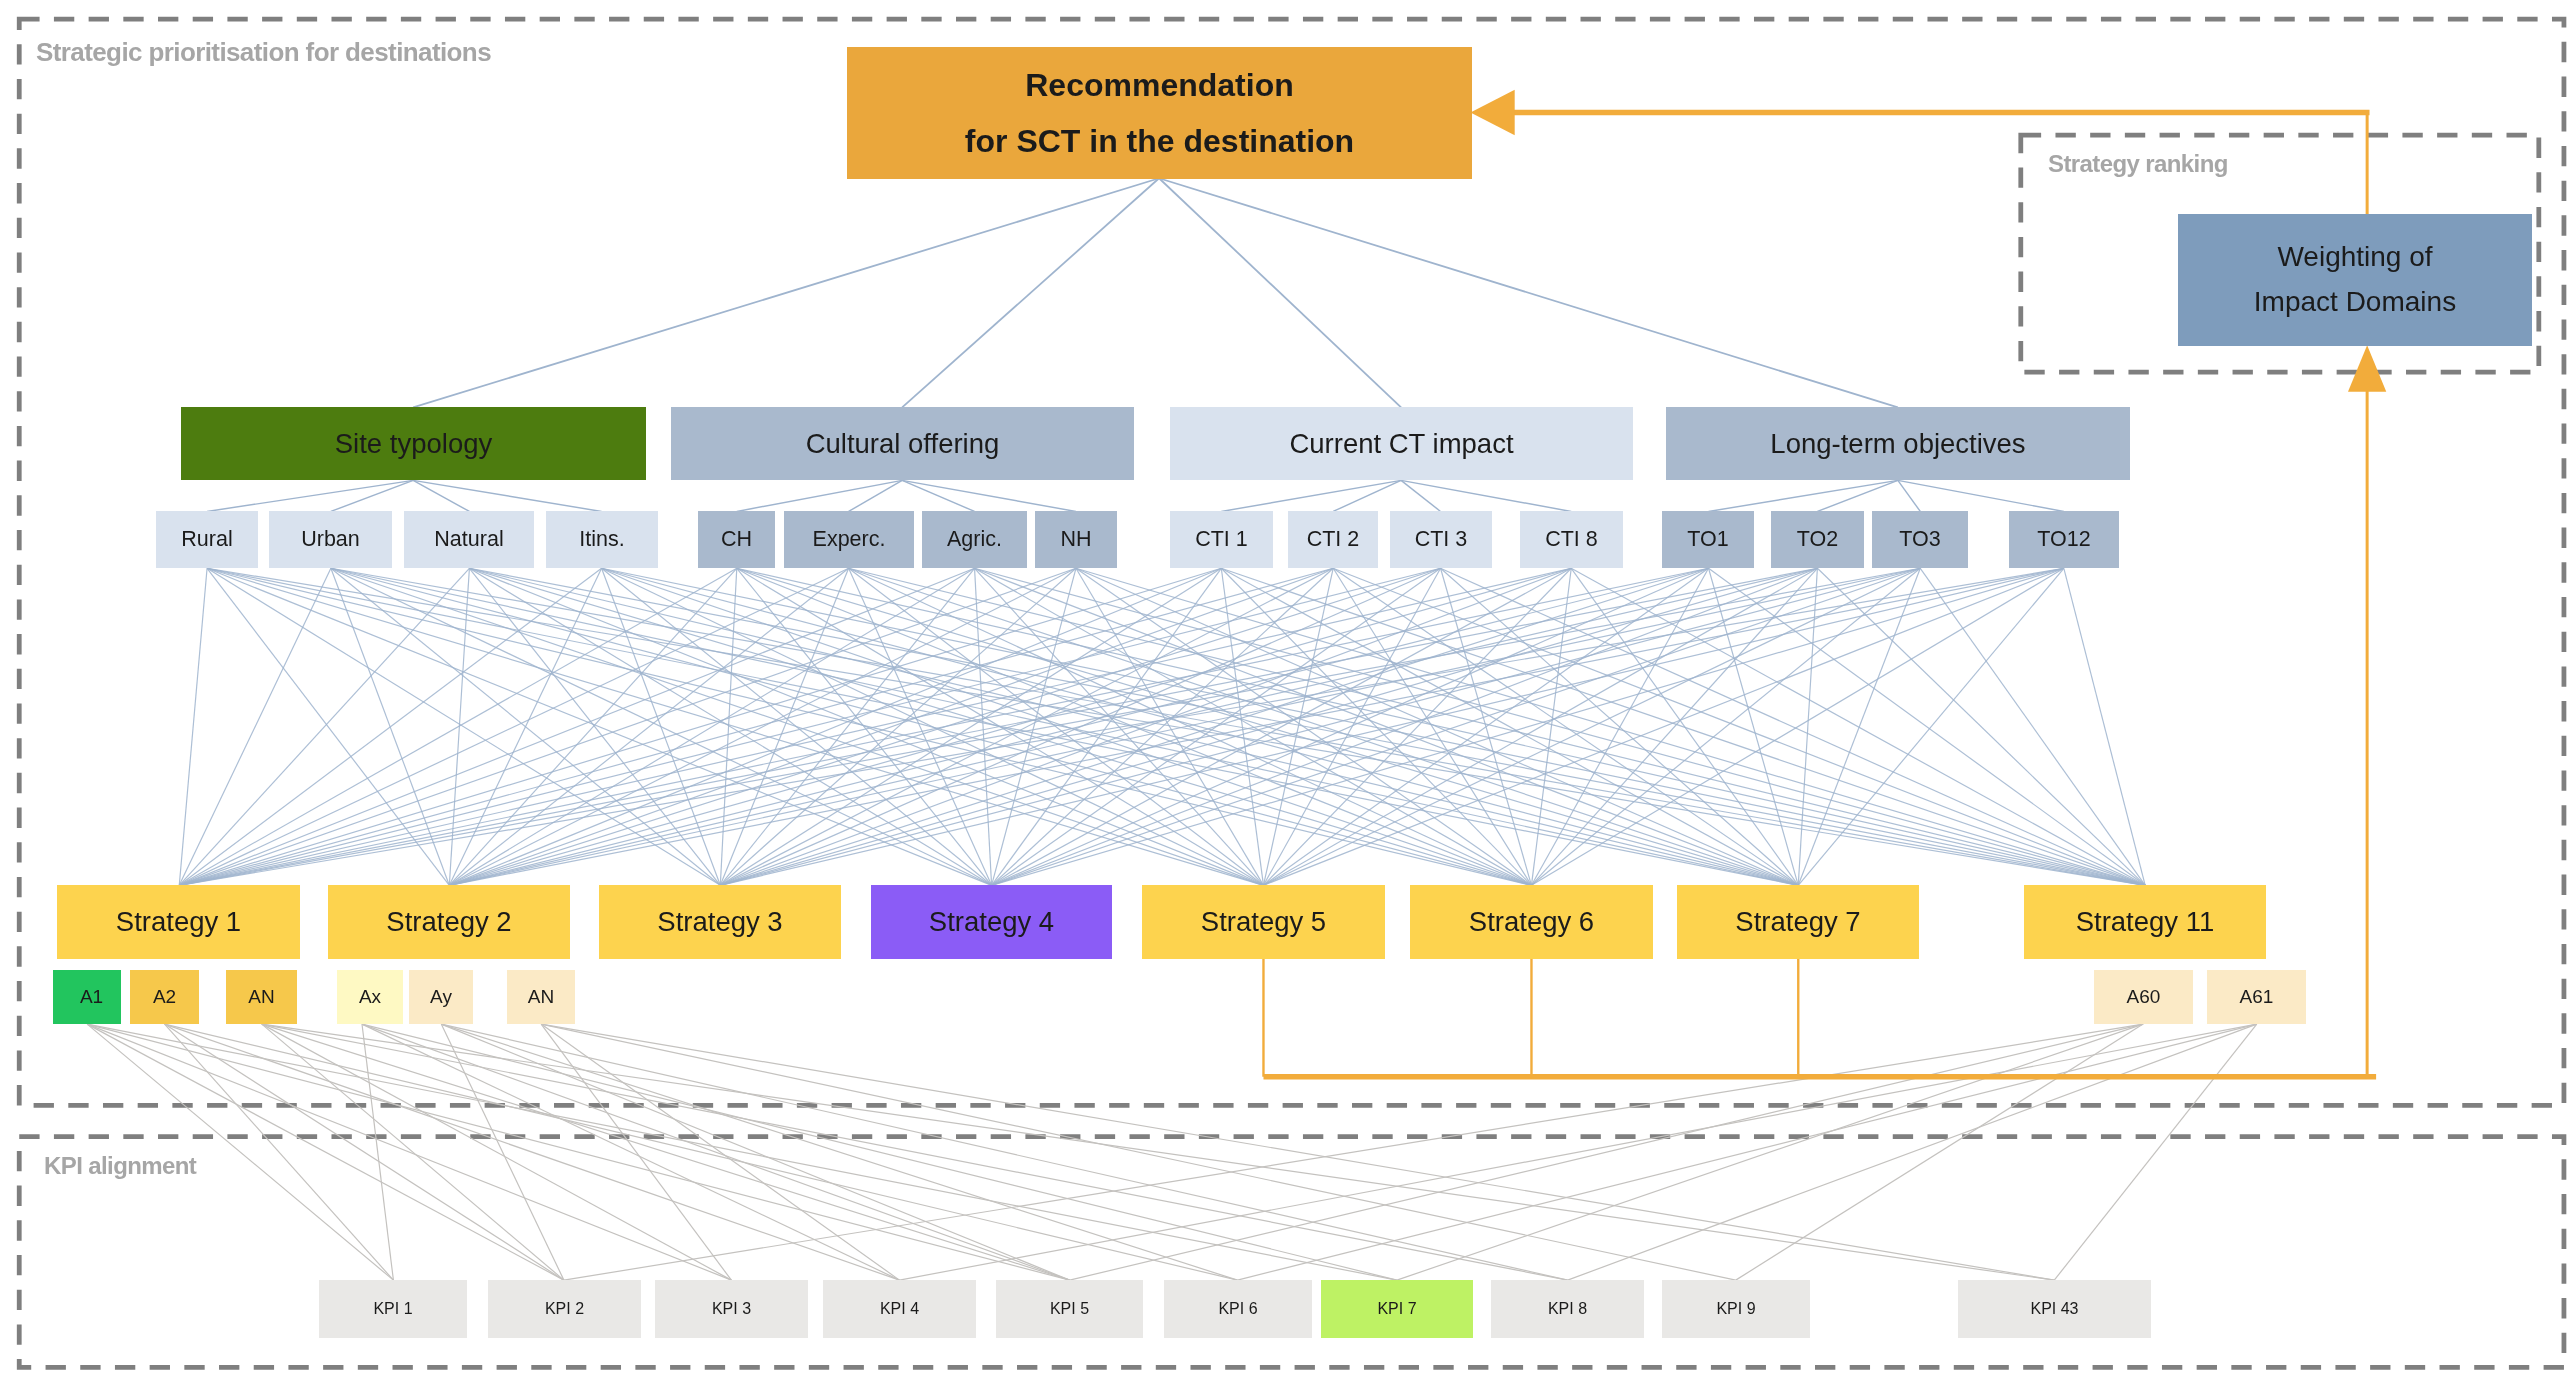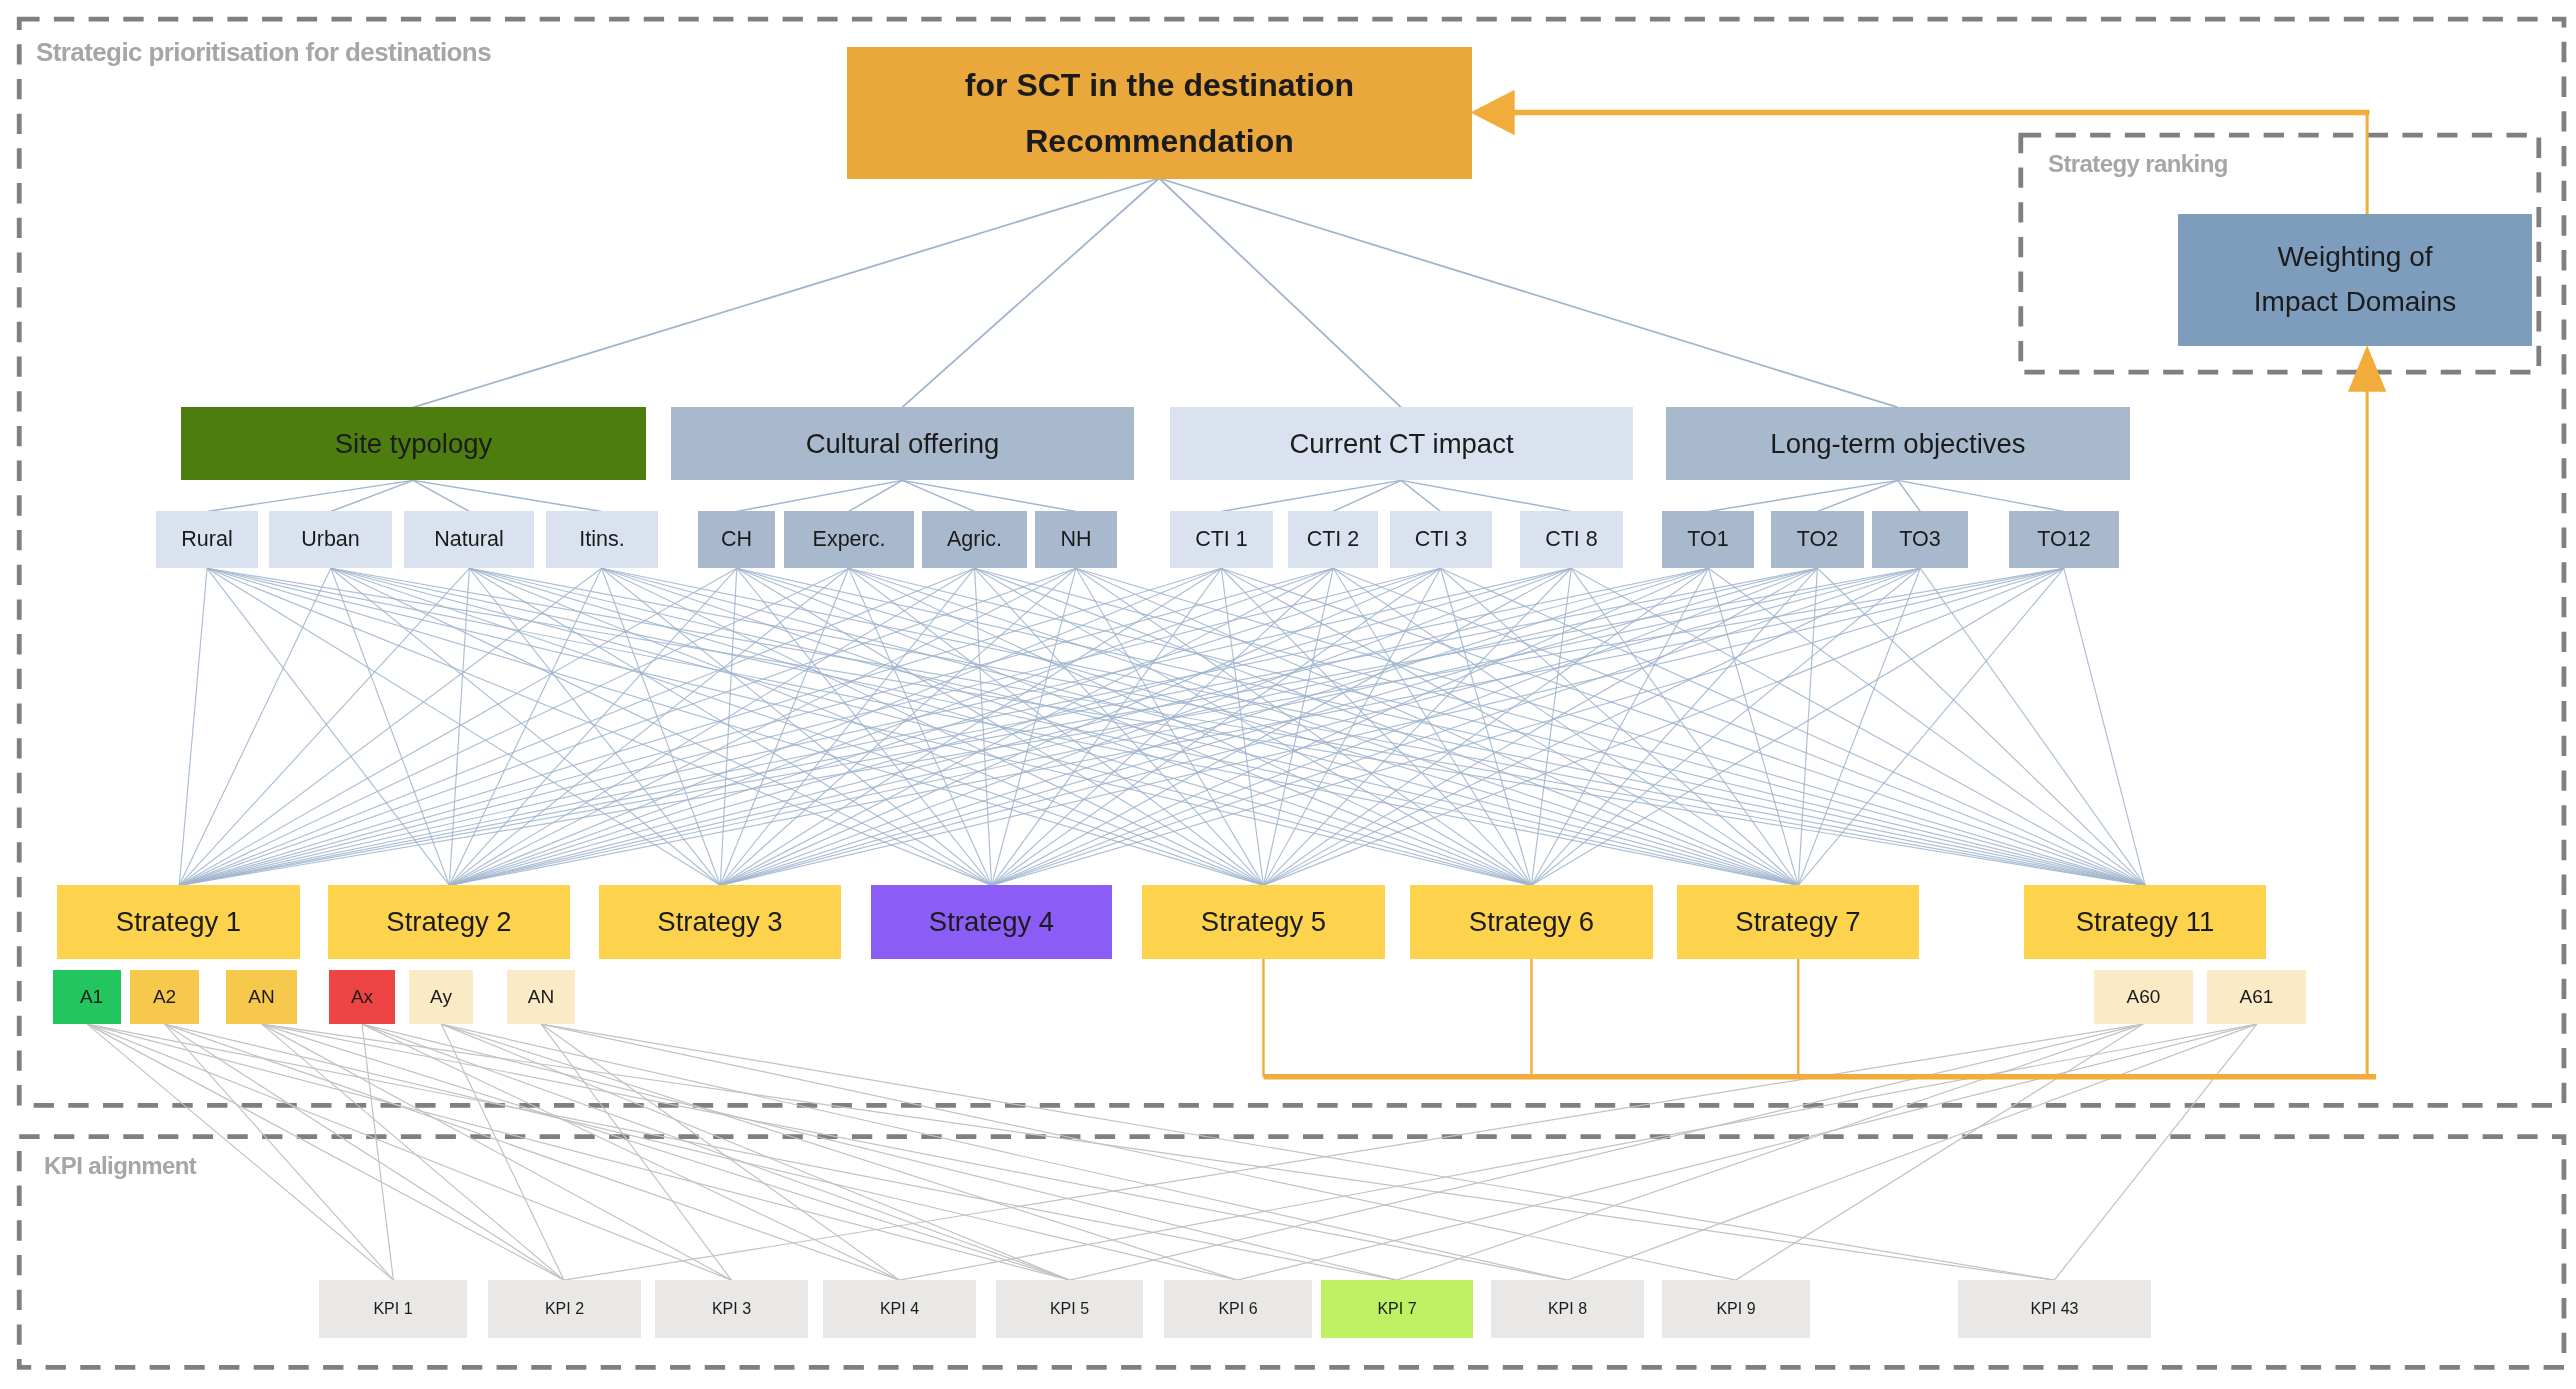--- a/index.html
+++ b/index.html
@@ -224,22 +224,22 @@
       <line x1="3957" y1="185" x2="3957" y2="360" stroke="#F2AC3B" stroke-width="5" opacity="1"></line>
       <line x1="2520" y1="188" x2="3961" y2="188" stroke="#F2AC3B" stroke-width="9" opacity="1"></line>
       <polygon points="2458,188 2532,150 2532,226" fill="#F2AC3B"></polygon>
     </svg>
 
   <div class="sec-label main" style="color: rgb(166, 166, 166);">Strategic prioritisation for destinations</div>
   <div class="sec-label ranking" style="color: rgb(166, 166, 166);">Strategy ranking</div>
   <div class="sec-label kpi" style="color: rgb(166, 166, 166);">KPI alignment</div>
 
   <div class="node rec" style="left: 847px; top: 47px; width: 625px; height: 132px; background: rgb(234, 167, 60);">
+    <span>Recommendation</span>
     <span>for SCT in the destination</span>
-    <span>Recommendation</span>
   </div>
 
   <div class="node weight" style="left: 2178px; top: 214px; width: 354px; height: 132px; background: rgb(126, 156, 188);">
     <span>Weighting of</span>
     <span>Impact Domains</span>
   </div>
 
   <div id="nodes">
       <div class="node cat" style="left: 181px; top: 407px; width: 465px; height: 73px; background: #4d7c0f;">Site typology</div>
       <div class="node cat" style="left: 671px; top: 407px; width: 463px; height: 73px; background: rgb(169, 185, 205);">Cultural offering</div>
@@ -265,21 +265,21 @@
       <div class="node strat" style="left: 328px; top: 885px; width: 242px; height: 74px; background: rgb(253, 211, 78);">Strategy 2</div>
       <div class="node strat" style="left: 599px; top: 885px; width: 242px; height: 74px; background: rgb(253, 211, 78);">Strategy 3</div>
       <div class="node strat" style="left: 871px; top: 885px; width: 241px; height: 74px; background: #8b5cf6;">Strategy 4</div>
       <div class="node strat" style="left: 1142px; top: 885px; width: 243px; height: 74px; background: rgb(253, 211, 78);">Strategy 5</div>
       <div class="node strat" style="left: 1410px; top: 885px; width: 243px; height: 74px; background: rgb(253, 211, 78);">Strategy 6</div>
       <div class="node strat" style="left: 1677px; top: 885px; width: 242px; height: 74px; background: rgb(253, 211, 78);">Strategy 7</div>
       <div class="node strat" style="left: 2024px; top: 885px; width: 242px; height: 74px; background: rgb(253, 211, 78);">Strategy 11</div>
       <div class="node act" style="left: 53px; top: 970px; width: 68px; height: 54px; background: #22c55e; padding-left: 9px;">A1</div>
       <div class="node act" style="left: 130px; top: 970px; width: 69px; height: 54px; background: rgb(246, 200, 75);">A2</div>
       <div class="node act" style="left: 226px; top: 970px; width: 71px; height: 54px; background: rgb(246, 200, 75);">AN</div>
-      <div class="node act" style="left: 329px; top: 970px; width: 66px; height: 54px; background: #ef4444;">Ax</div>
+      <div class="node act" style="left: 337px; top: 970px; width: 66px; height: 54px; background: #fef9c3;">Ax</div>
       <div class="node act" style="left: 409px; top: 970px; width: 64px; height: 54px; background: rgb(251, 234, 198);">Ay</div>
       <div class="node act" style="left: 507px; top: 970px; width: 68px; height: 54px; background: rgb(251, 234, 198);">AN</div>
       <div class="node act" style="left: 2094px; top: 970px; width: 99px; height: 54px; background: rgb(251, 234, 198);">A60</div>
       <div class="node act" style="left: 2207px; top: 970px; width: 99px; height: 54px; background: rgb(251, 234, 198);">A61</div>
       <div class="node kpi" style="left: 319px; top: 1280px; width: 148px; height: 58px; background: rgb(233, 232, 230);">KPI 1</div>
       <div class="node kpi" style="left: 488px; top: 1280px; width: 153px; height: 58px; background: rgb(233, 232, 230);">KPI 2</div>
       <div class="node kpi" style="left: 655px; top: 1280px; width: 153px; height: 58px; background: rgb(233, 232, 230);">KPI 3</div>
       <div class="node kpi" style="left: 823px; top: 1280px; width: 153px; height: 58px; background: rgb(233, 232, 230);">KPI 4</div>
       <div class="node kpi" style="left: 996px; top: 1280px; width: 147px; height: 58px; background: rgb(233, 232, 230);">KPI 5</div>
       <div class="node kpi" style="left: 1164px; top: 1280px; width: 148px; height: 58px; background: rgb(233, 232, 230);">KPI 6</div>

